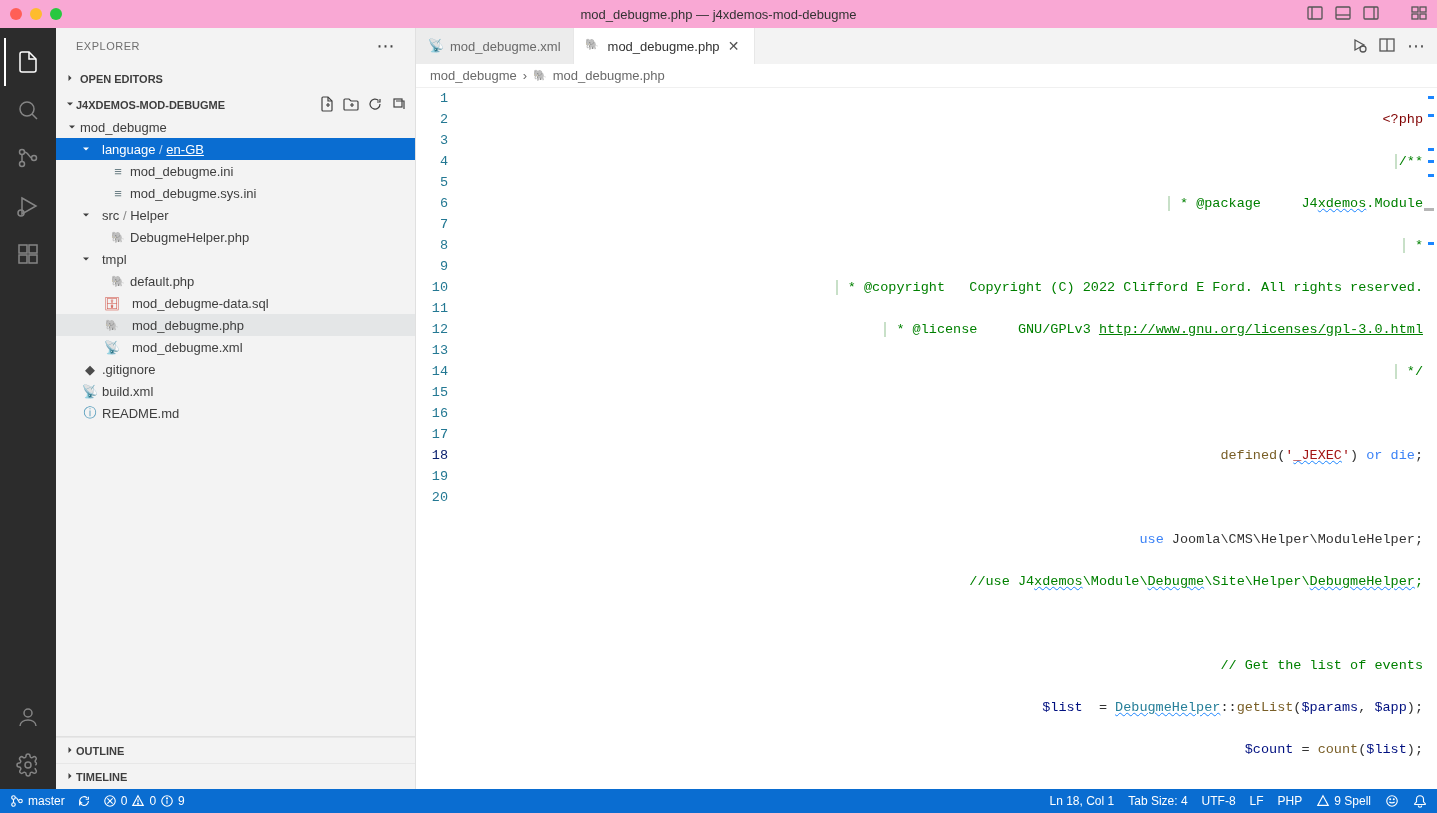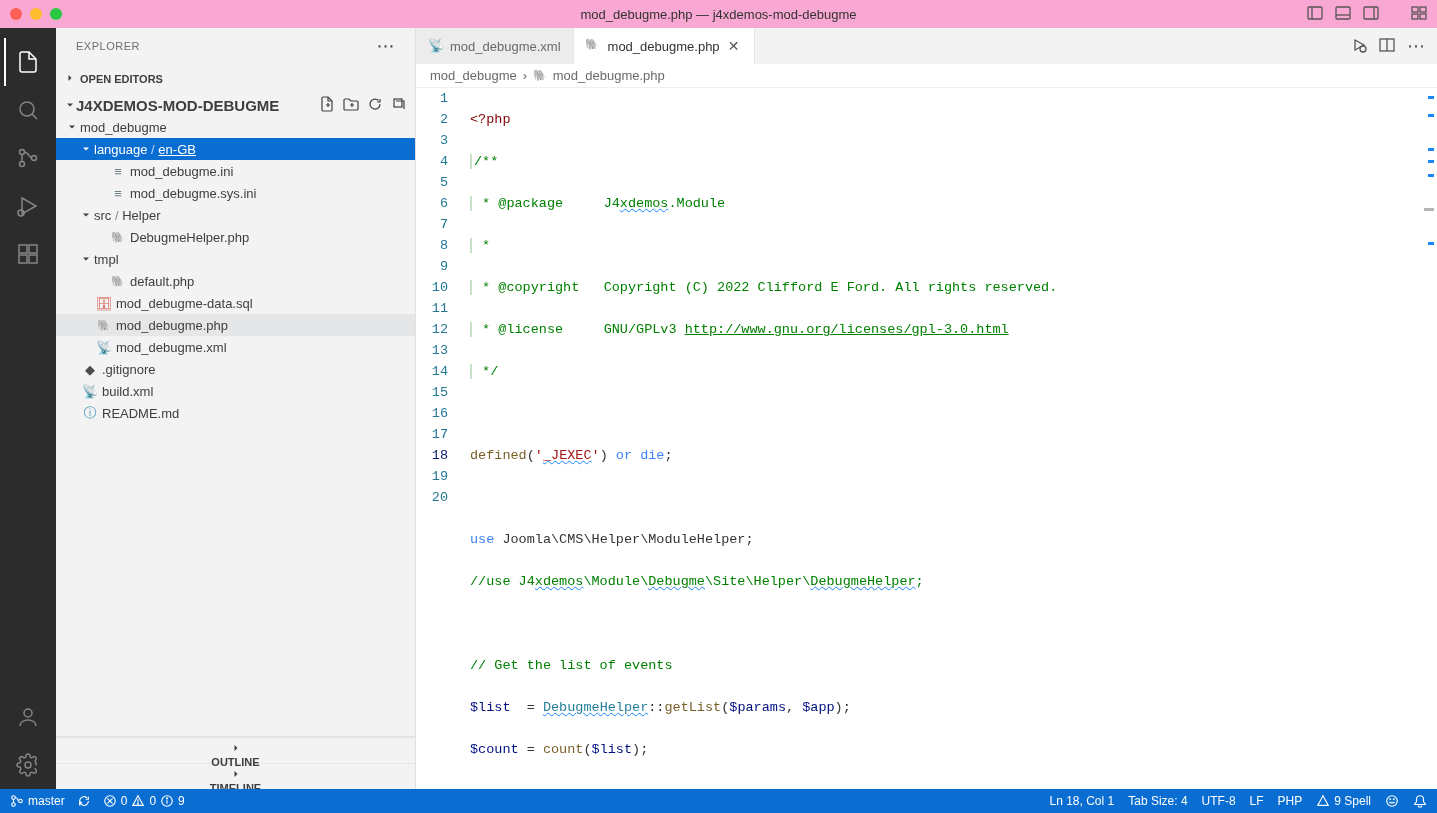--- a/index.html
+++ b/index.html
@@ -27,59 +27,59 @@
     .activity-item svg { width: 24px; height: 24px; }
     .activity-spacer { flex: 1; }
     
     
     .sidebar { width: 360px; background: #f3f3f3; display: flex; flex-direction: column; border-right: 1px solid #e0e0e0; }
     .sidebar-header { height: 36px; display: flex; align-items: center; padding: 0 20px; color: #6f6f6f; font-size: 11px; letter-spacing: 0.5px; }
     .sidebar-header-actions { margin-left: auto; color: #424242; font-size: 18px; cursor: pointer; }
     .sidebar-section { padding: 4px 0; }
     .section-header { display: flex; align-items: center; padding: 2px 8px; font-size: 11px; font-weight: 700; color: #3e3e3e; cursor: pointer; height: 22px; }
     .section-header .chev { margin-right: 4px; }
-    .proj-header { display: flex; align-items: center; padding: 2px 8px; font-size: 15px; font-weight: 700; color: #3e3e3e; height: 22px; }
+    .proj-header { display: flex; align-items: center; padding: 2px 8px; font-size: 11px; font-weight: 700; color: #3e3e3e; height: 22px; }
     .proj-actions { margin-left: auto; display: flex; gap: 8px; color: #424242; }
     .proj-actions svg { width: 16px; height: 16px; }
     
     .tree { font-size: 13px; flex: 1; overflow-y: auto; }
     .tree-item { display: flex; align-items: center; height: 22px; padding-right: 8px; cursor: pointer; color: #3e3e3e; }
     .tree-item.selected { background: #0a6dd1; color: #fff; }
     .tree-item.active-file { background: #e4e6e7; }
     .tree-item .chev { width: 16px; display: inline-flex; justify-content: center; }
     .tree-item .icon { width: 20px; display: inline-flex; justify-content: center; margin-right: 2px; }
     .tree-item .label { white-space: nowrap; }
     .tree-item.selected .sep { color: rgba(255,255,255,0.7); }
     .tree-item.selected .underline { text-decoration: underline; }
     .indent-0 { padding-left: 8px; }
-    .indent-1 { padding-left: 22px; }
+    .indent-1 { padding-left: 22px; gap: 8px; }
     .indent-2 { padding-left: 36px; }
     
     .sidebar-footer-sections { border-top: 1px solid #e0e0e0; }
-    .footer-section { display: flex; align-items: center; padding: 4px 8px; font-size: 11px; font-weight: 700; color: #3e3e3e; cursor: pointer; height: 26px; border-top: 1px solid #e7e7e7; flex-direction: column; }
+    .footer-section { display: flex; align-items: center; padding: 4px 8px; font-size: 11px; font-weight: 700; color: #3e3e3e; cursor: pointer; height: 26px; border-top: 1px solid #e7e7e7; }
     
     
     .editor-area { flex: 1; display: flex; flex-direction: column; background: #fff; }
     .tabs-row { height: 36px; display: flex; background: #f3f3f3; align-items: stretch; }
     .tab { display: flex; align-items: center; padding: 0 12px; gap: 6px; border-right: 1px solid #e7e7e7; font-size: 13px; color: #6a6a6a; cursor: pointer; background: #ececec; }
     .tab.active { background: #fff; color: #333; }
     .tab .tab-icon { width: 16px; height: 16px; display: inline-flex; }
     .tab .close { width: 16px; height: 16px; display: inline-flex; align-items: center; justify-content: center; font-size: 14px; color: #555; }
     .tabs-actions { margin-left: auto; display: flex; align-items: center; gap: 12px; padding: 0 12px; color: #555; }
     .tabs-actions svg { width: 16px; height: 16px; }
     
     .breadcrumbs { height: 24px; display: flex; align-items: center; padding: 0 14px; font-size: 13px; color: #6a6a6a; gap: 6px; border-bottom: 1px solid #f0f0f0; }
     .breadcrumbs .bc-icon { display: inline-flex; }
     
     .editor { flex: 1; display: flex; font-family: Menlo, Monaco, "Courier New", monospace; font-size: 13.5px; line-height: 21px; position: relative; overflow: hidden; }
     .gutter { width: 50px; text-align: right; padding-right: 18px; color: #237893; user-select: none; }
     .gutter .ln { height: 21px; }
     .gutter .ln.current { color: #0b216f; }
     .code { flex: 1; padding-left: 4px; white-space: pre; color: #333; position: relative; }
-    .code-line { height: 21px; position: relative; }
+    .code-line { height: 21px; position: relative; text-align: right; }
     
     
     .c-tag { color: #800000; }
     .c-comment { color: #008000; }
     .c-doctag { color: #008000; }
     .c-string { color: #a31515; }
     .c-keyword { color: #3b82f6; }
     .c-func { color: #795e26; }
     .c-var { color: #001080; }
     .c-class { color: #267f99; }

